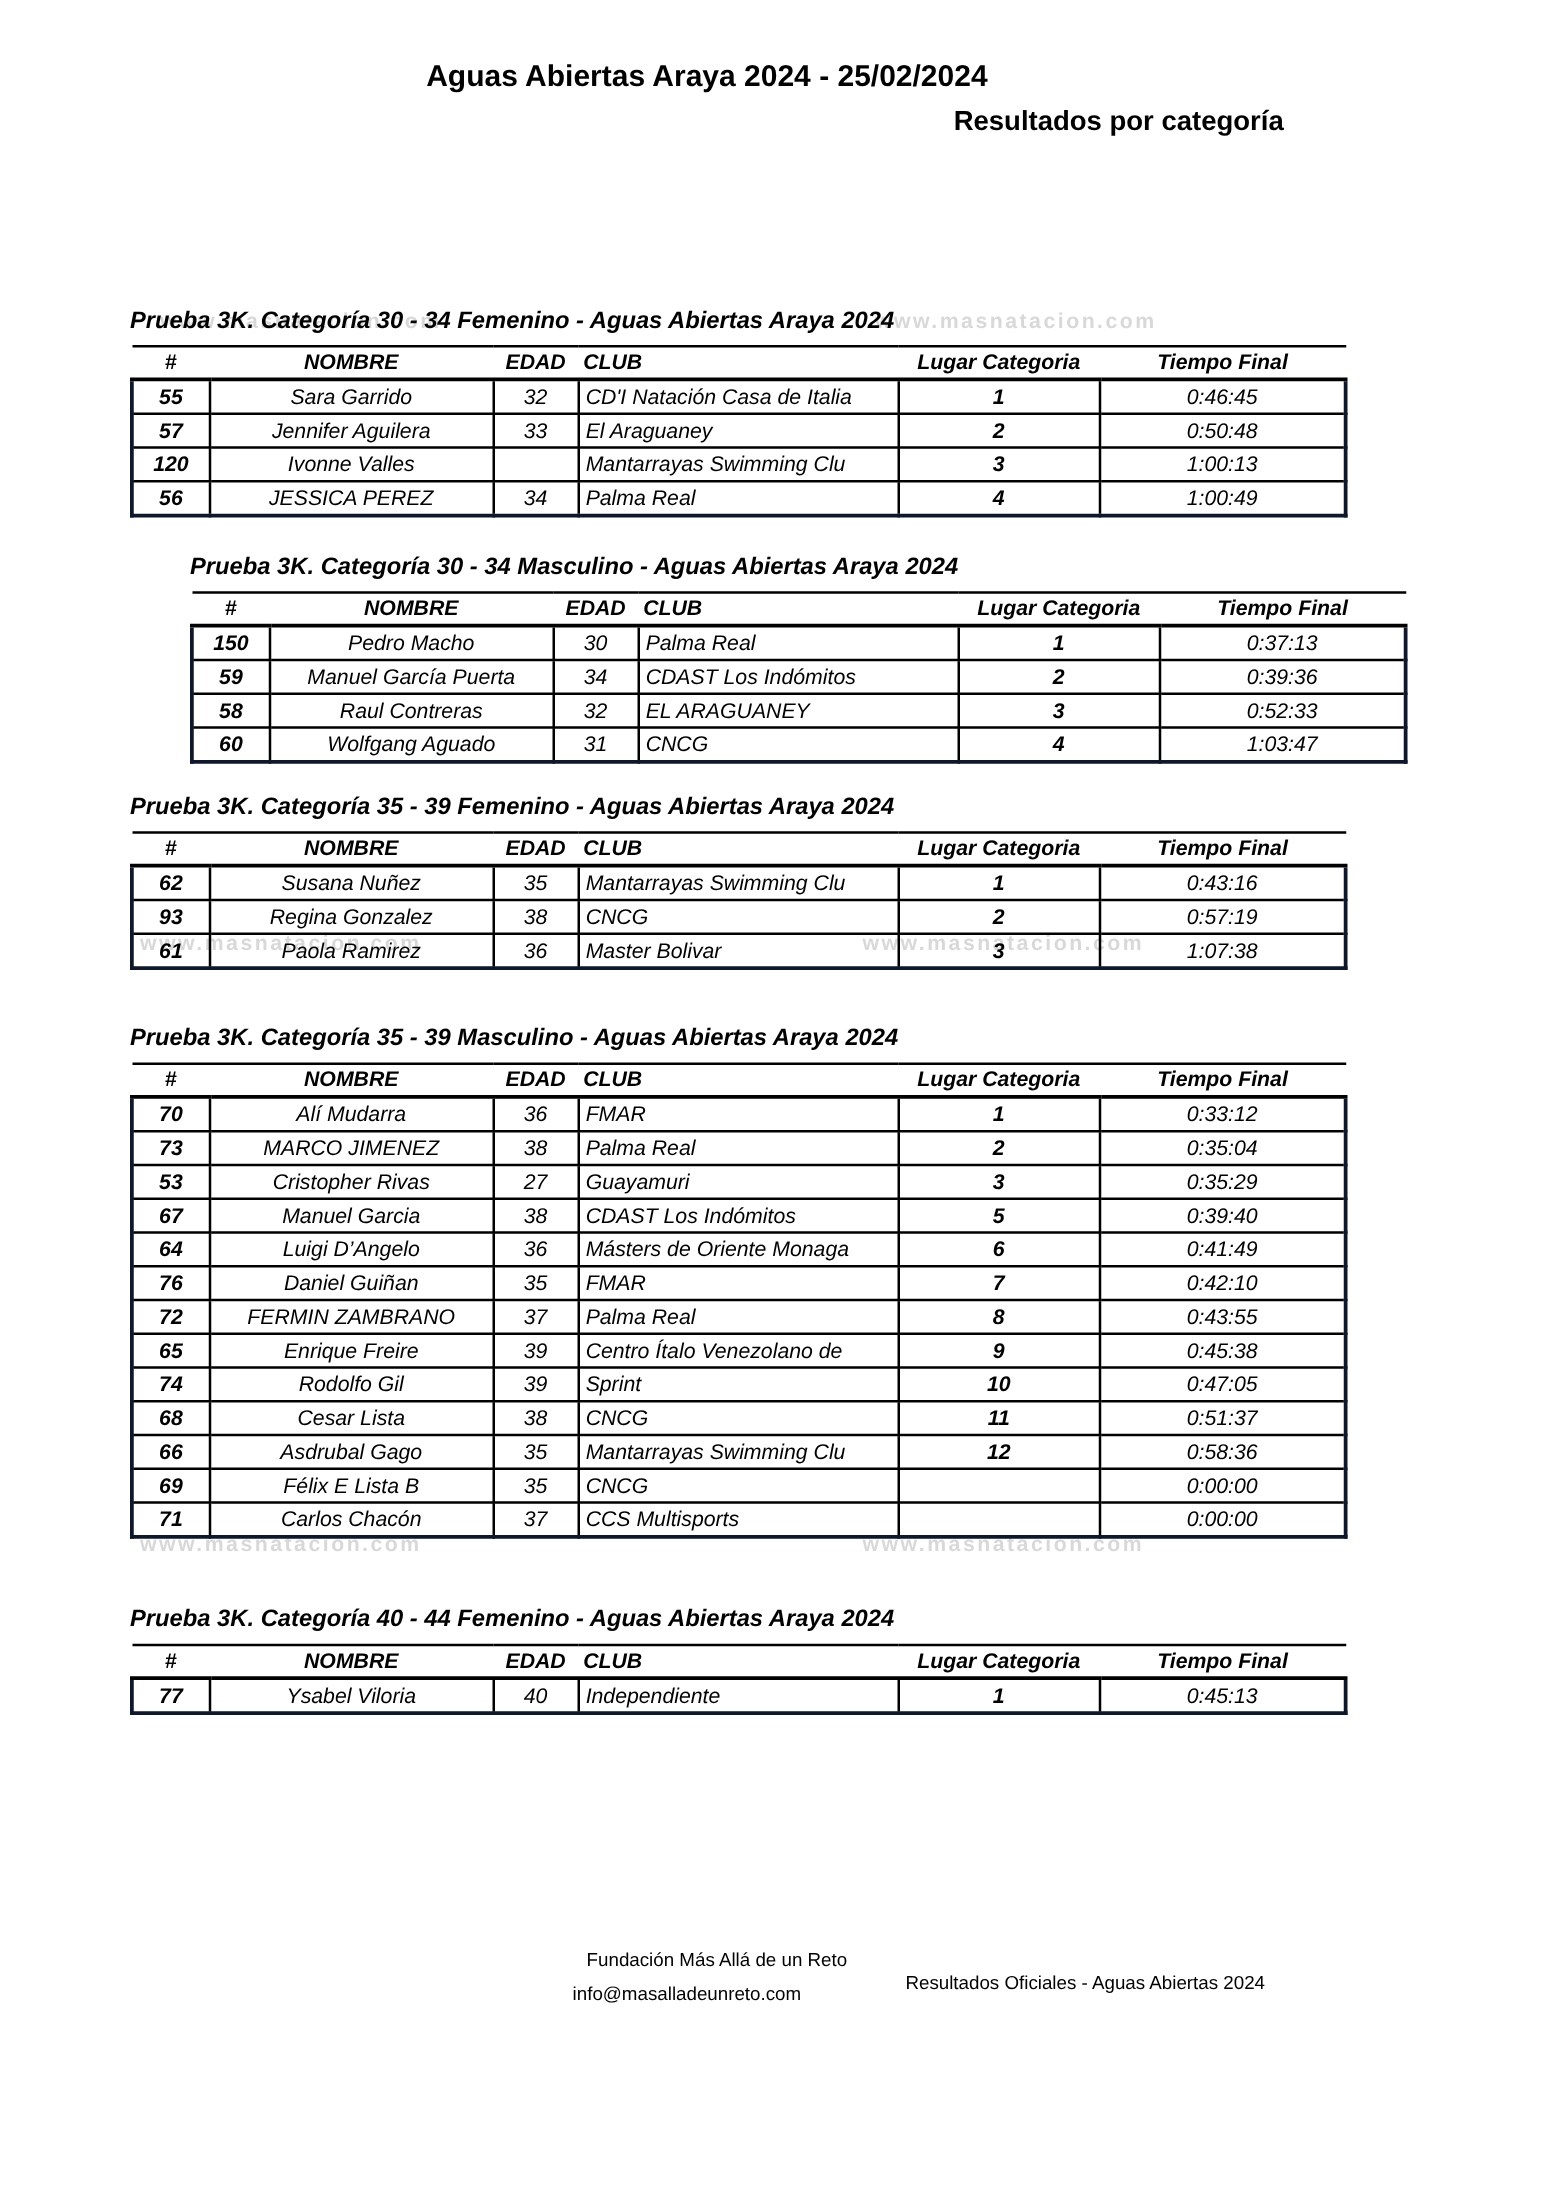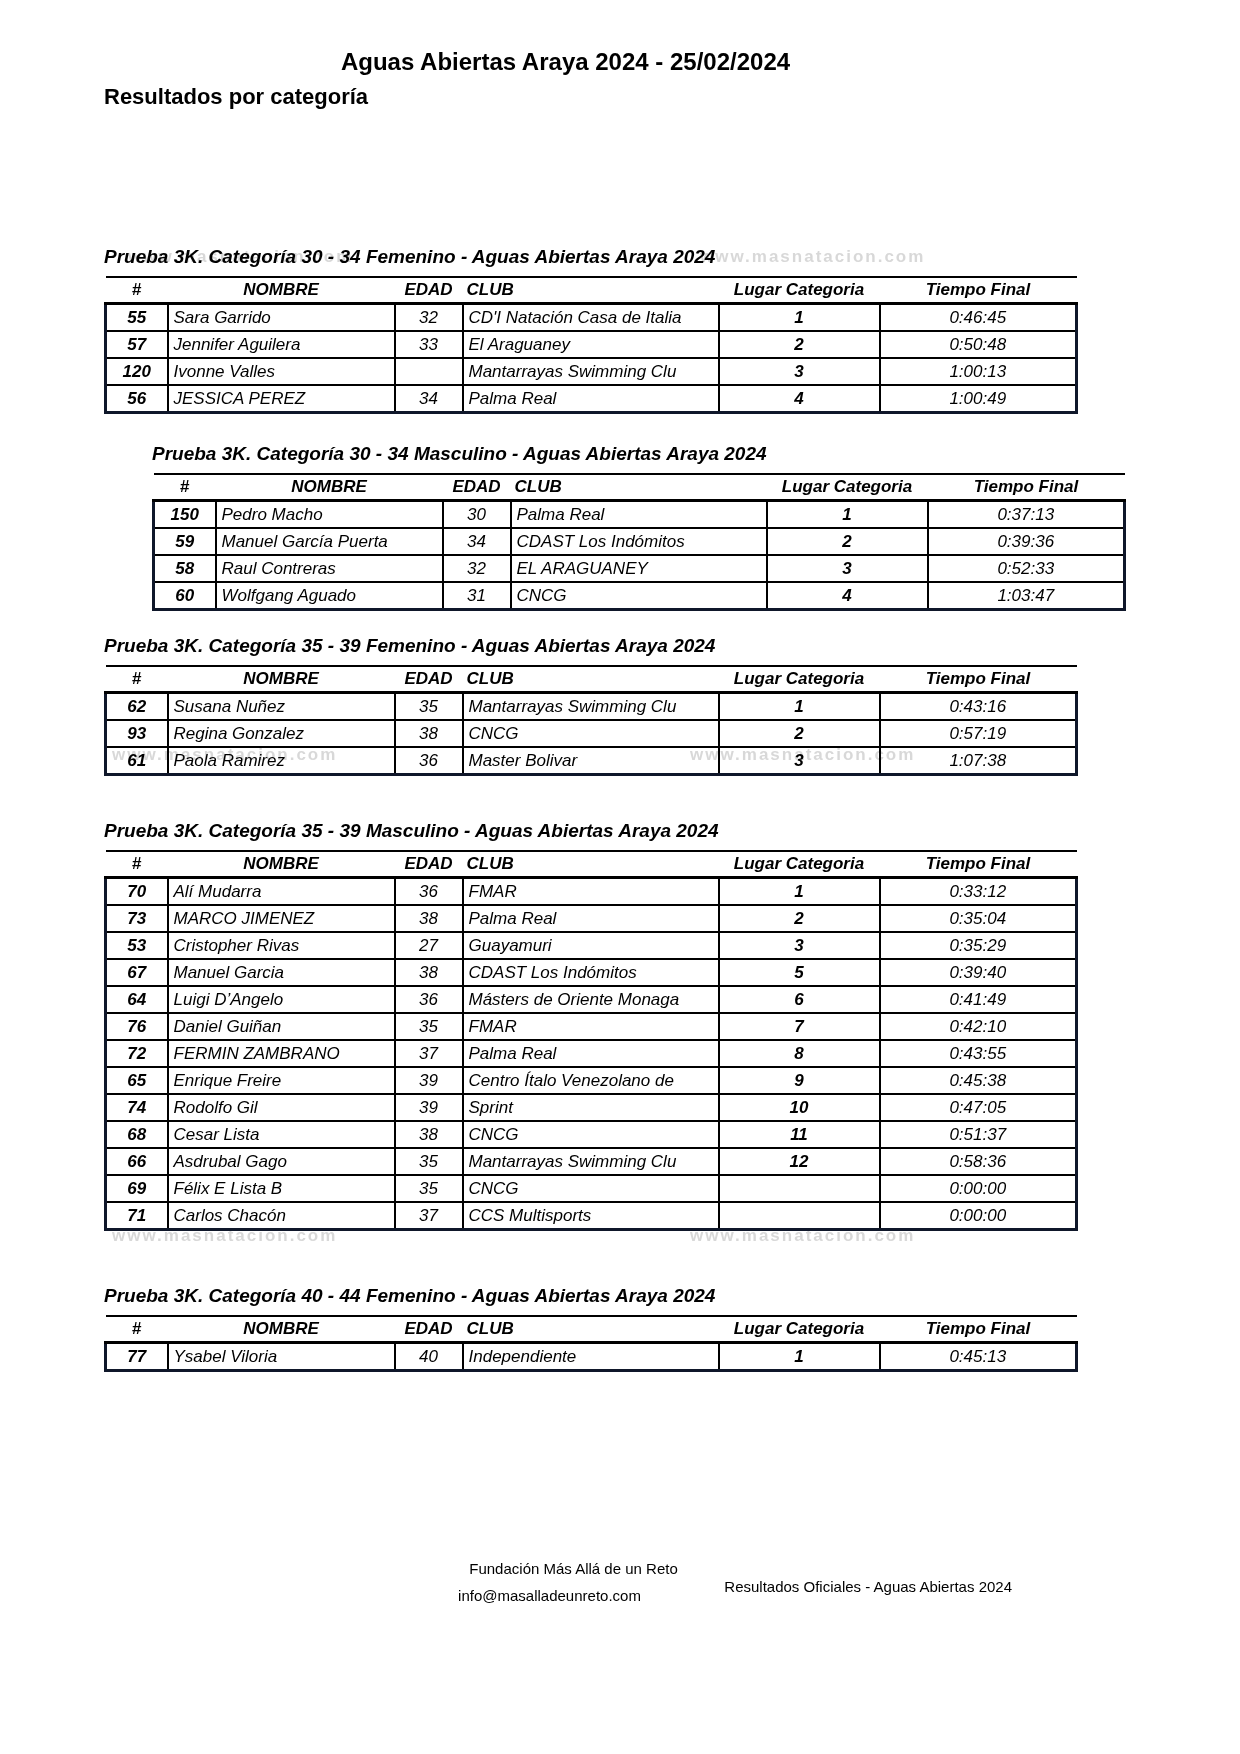--- a/index.html
+++ b/index.html
@@ -1,38 +1,38 @@
 <!DOCTYPE html>
 <html><head>
 <meta charset="utf-8">
 <style>
   html,body{margin:0;padding:0;background:#ffffff;}
   .page{position:relative;width:1240px;height:1754px;background:#fff;
         font-family:"Liberation Sans",sans-serif;color:#000;overflow:hidden;}
 
   .doc-title{position:absolute;left:104px;width:923px;top:48px;text-align:center;
              font-size:24px;font-weight:bold;z-index:1;}
-  .doc-subtitle{position:absolute;left:104px;width:923px;top:84px;text-align:left;
+  .doc-subtitle{position:absolute;left:104px;width:923px;top:84px;text-align:right;
              font-size:22px;font-weight:bold;z-index:1;}
 
   .cat{position:absolute;left:104px;width:923px;z-index:1;font-style:italic;}
   .cat-title{font-size:19px;font-weight:bold;height:23px;margin-bottom:7px;white-space:nowrap;}
 
   table.results{border-collapse:collapse;table-layout:fixed;width:923px;background:transparent;}
   table.results thead th{border:none;border-top:2px solid #000;border-bottom:3px solid #000;
         font-size:17px;font-weight:bold;height:24px;padding:0 4px;text-align:center;
         background:transparent;white-space:nowrap;overflow:hidden;}
   table.results tbody{border:3px solid #0f172a;}
   table.results tbody td{border:2px solid #000;height:25px;font-size:17px;padding:0 5px;
         white-space:nowrap;overflow:hidden;background:transparent;}
 
   .results th:nth-child(1),.results td:nth-child(1){width:54px;text-align:center;}
   .results td:nth-child(1){font-weight:bold;padding:0 2px;}
   .results th:nth-child(2),.results td:nth-child(2){width:219px;}
-  .results td:nth-child(2){text-align:left;}
+  .results td:nth-child(2){text-align:center;}
   .results th:nth-child(3),.results td:nth-child(3){width:60px;text-align:center;}
   .results th:nth-child(4),.results td:nth-child(4){width:248px;text-align:left;}
   .results th:nth-child(5),.results td:nth-child(5){width:153px;text-align:center;}
   .results td:nth-child(5){font-weight:bold;}
   .results th:nth-child(6),.results td:nth-child(6){width:189px;text-align:center;}
 
   #sec0{top:246px;} #sec1{top:443px;padding-left:48px;} #sec2{top:635px;} #sec3{top:820px;} #sec4{top:1285px;}
 
   .wm{position:absolute;z-index:0;font-size:17px;font-weight:bold;letter-spacing:2px;
       color:#b9b9b9;opacity:0.55;white-space:nowrap;}

